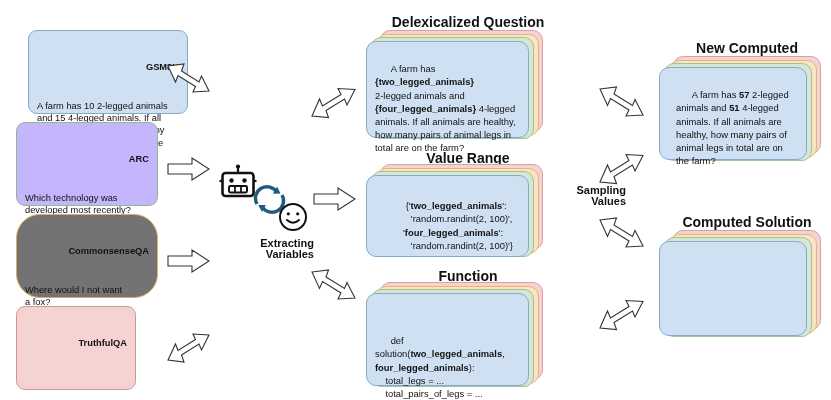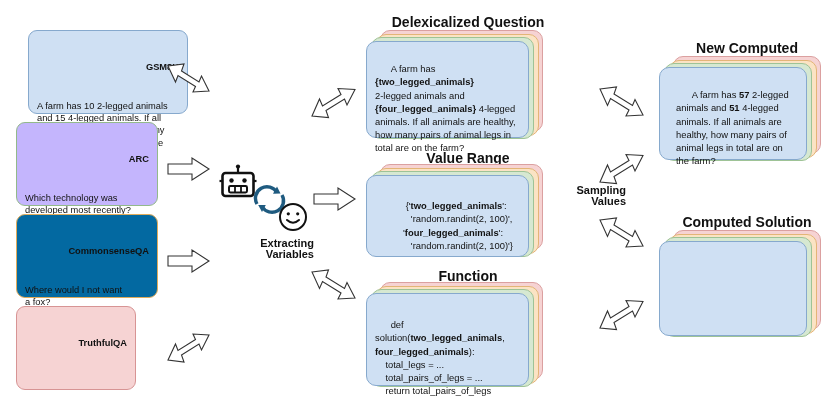--- a/index.html
+++ b/index.html
@@ -31,21 +31,21 @@
     font-weight:bold;
     font-size:9.3px;
     line-height:11px;
     margin-bottom:2px;
   }
   .card .body{display:block;}
 
   
   .c-blue  {background:#cfe0f3;border-color:#86a9cd;}
   .c-green {background:#c4b5fd;border-color:#93b98b;}
-  .c-orange{background:#0369a1;border-color:#e0ab5a;}
+  .c-orange{background:#737373;border-color:#e0ab5a;border-radius:24px;}
   .c-red   {background:#f6d3d3;border-color:#d79494;}
 
   
   .stackwrap{position:absolute;}
   .stackwrap .lay{
     position:absolute;
     box-sizing:border-box;
     border-radius:10px;
     border:1px solid #b0b0b0;
   }
@@ -218,21 +218,21 @@
     </div>
   </div>
 
   <div class="sect-title" style="left:383px;top:268px;width:170px;">Function</div>
 
   <div class="stackwrap" style="left:366px;top:282px;width:180px;height:108px;">
     <div class="lay l3" style="left:14px;top:0px;width:163px;height:98px;"></div>
     <div class="lay l2" style="left:9.5px;top:3.5px;width:163px;height:98px;"></div>
     <div class="lay l1" style="left:5px;top:7px;width:163px;height:98px;"></div>
     <div class="lay l0" style="left:0px;top:11px;width:163px;height:93px;"></div>
-    <div class="content mono-ish" style="left:0px;top:11px;width:163px;height:93px;padding-top:12px;">
+    <div class="content mono-ish" style="left:0px;top:11px;width:163px;height:93px;padding-top:28px;">
       <span><span>def solution(</span><b>two_legged_animals</b><span>,
 </span><b>four_legged_animals</b><span>):
     total_legs = ...
     total_pairs_of_legs = ...
     return total_pairs_of_legs</span></span>
     </div>
   </div>
 
   <div class="label-ctr" style="left:544px;top:185px;width:82px;">Sampling
 Values</div>

